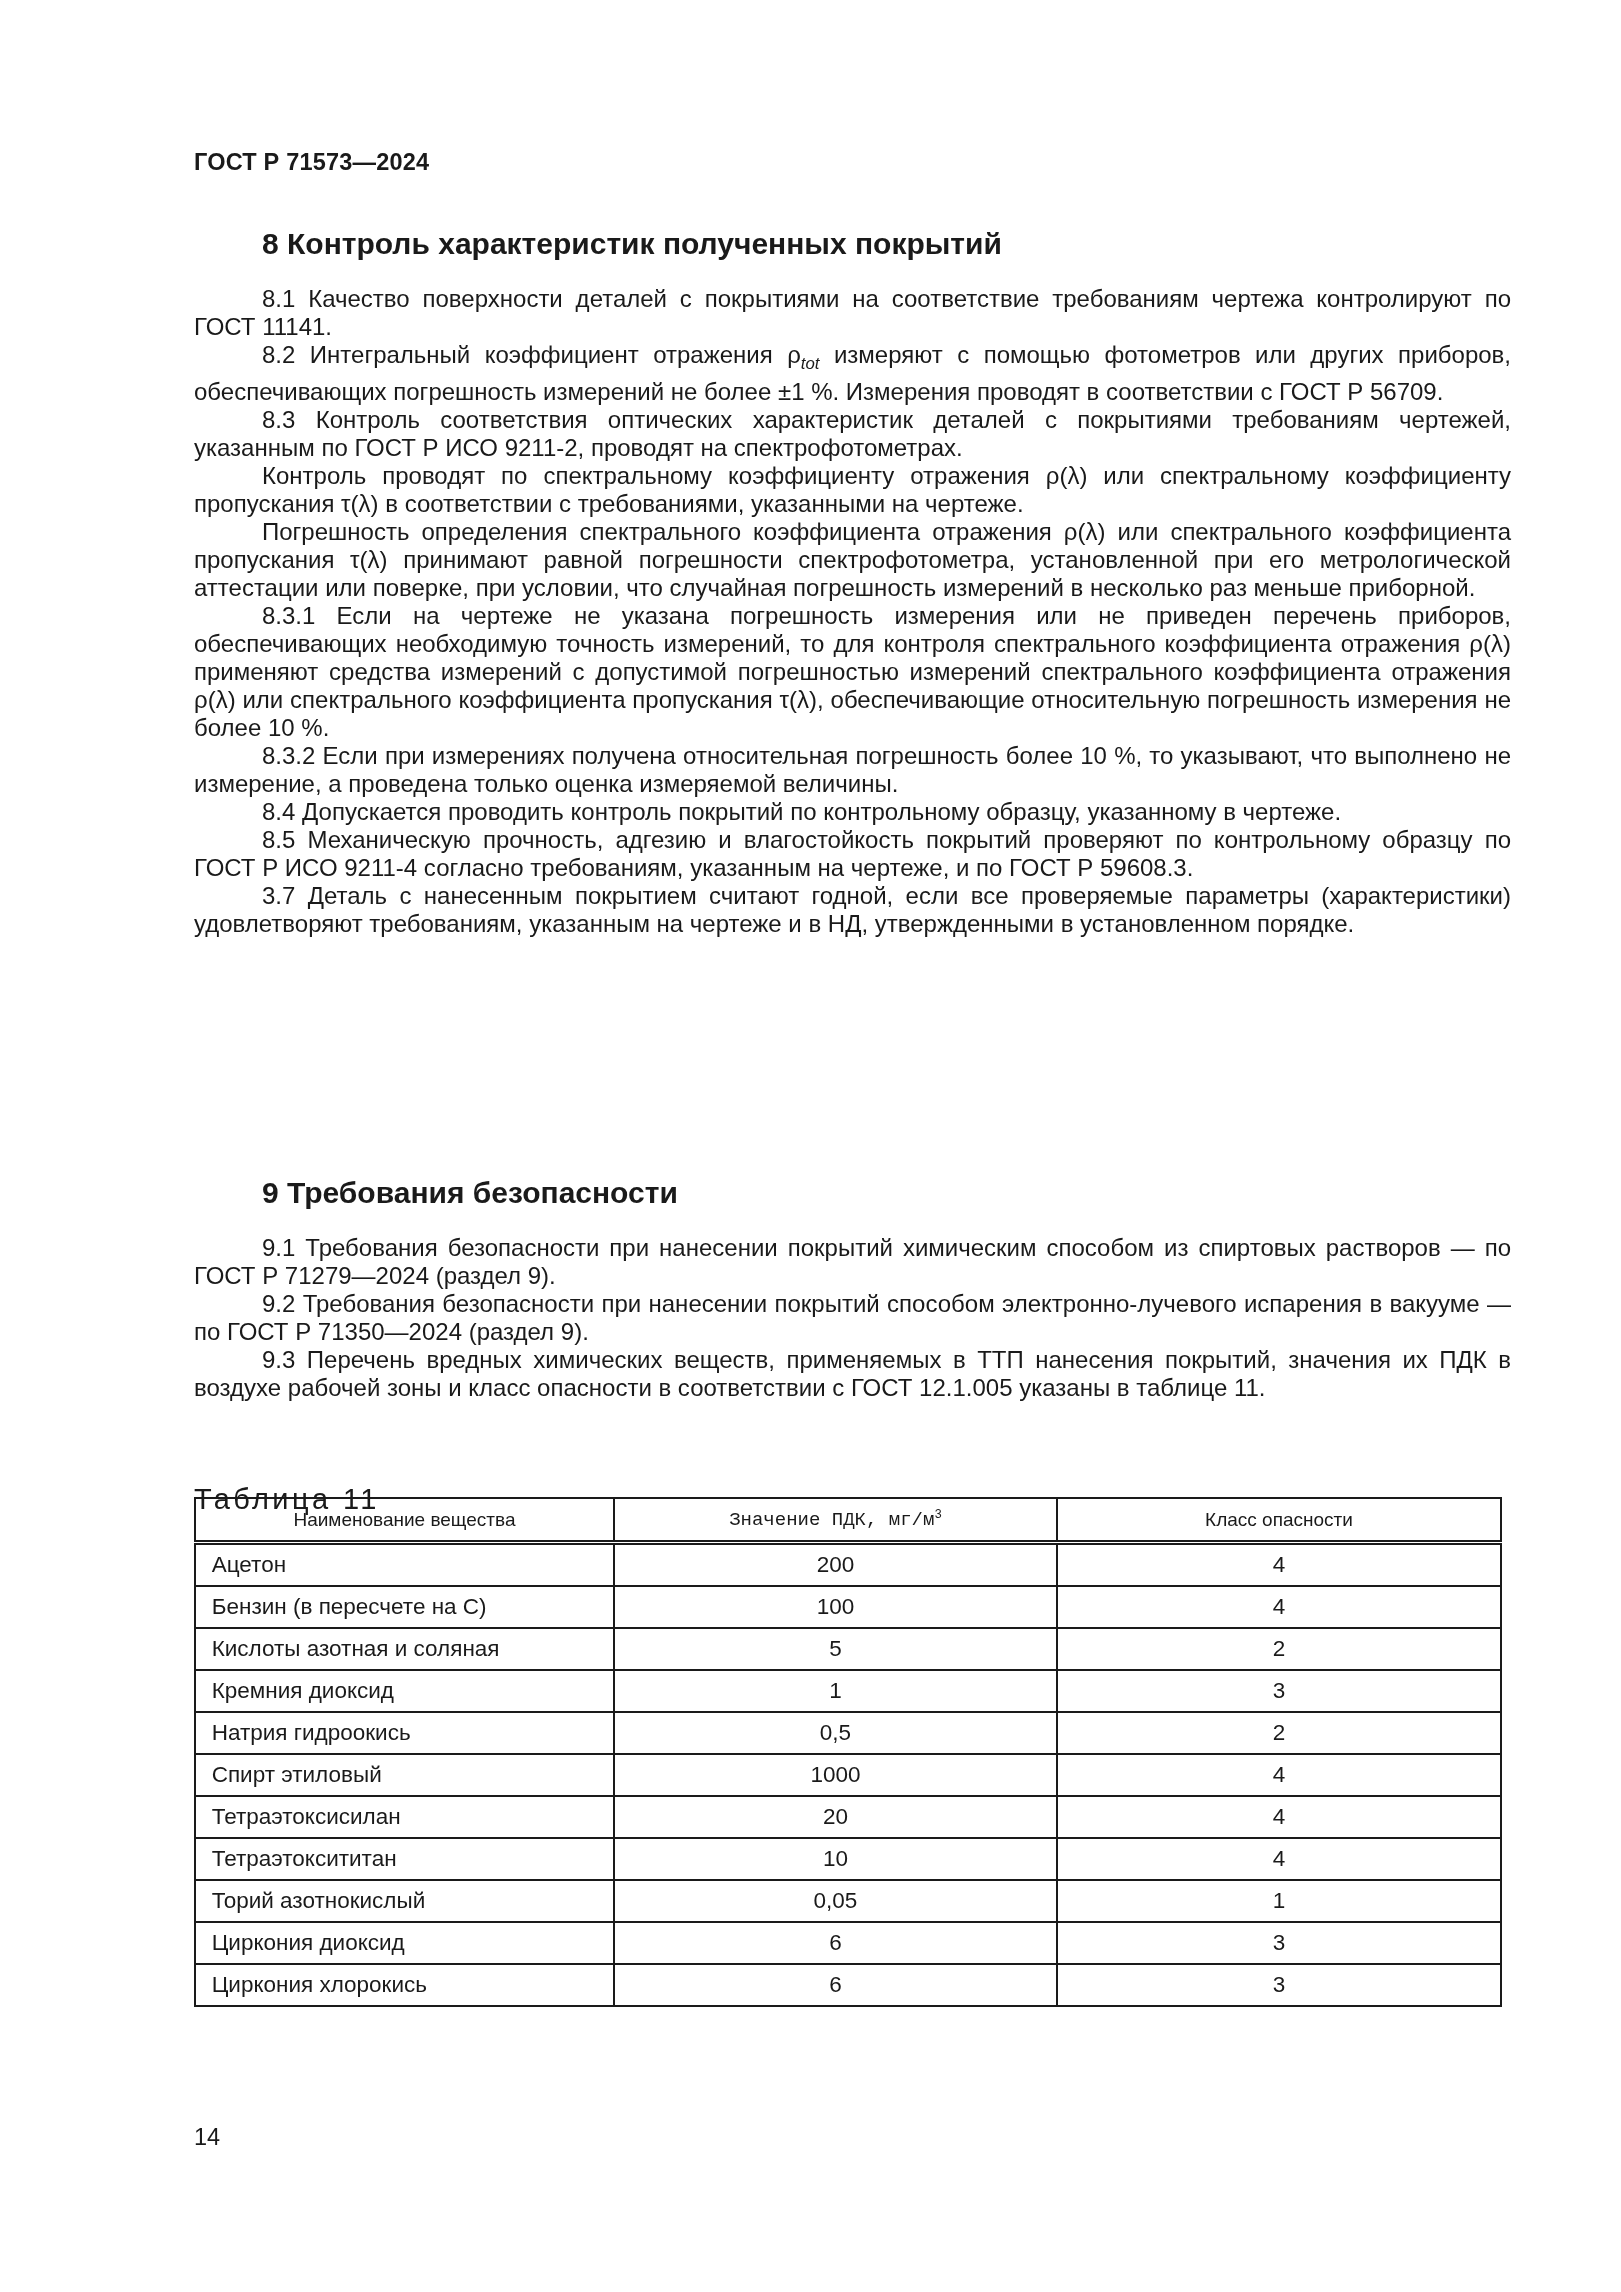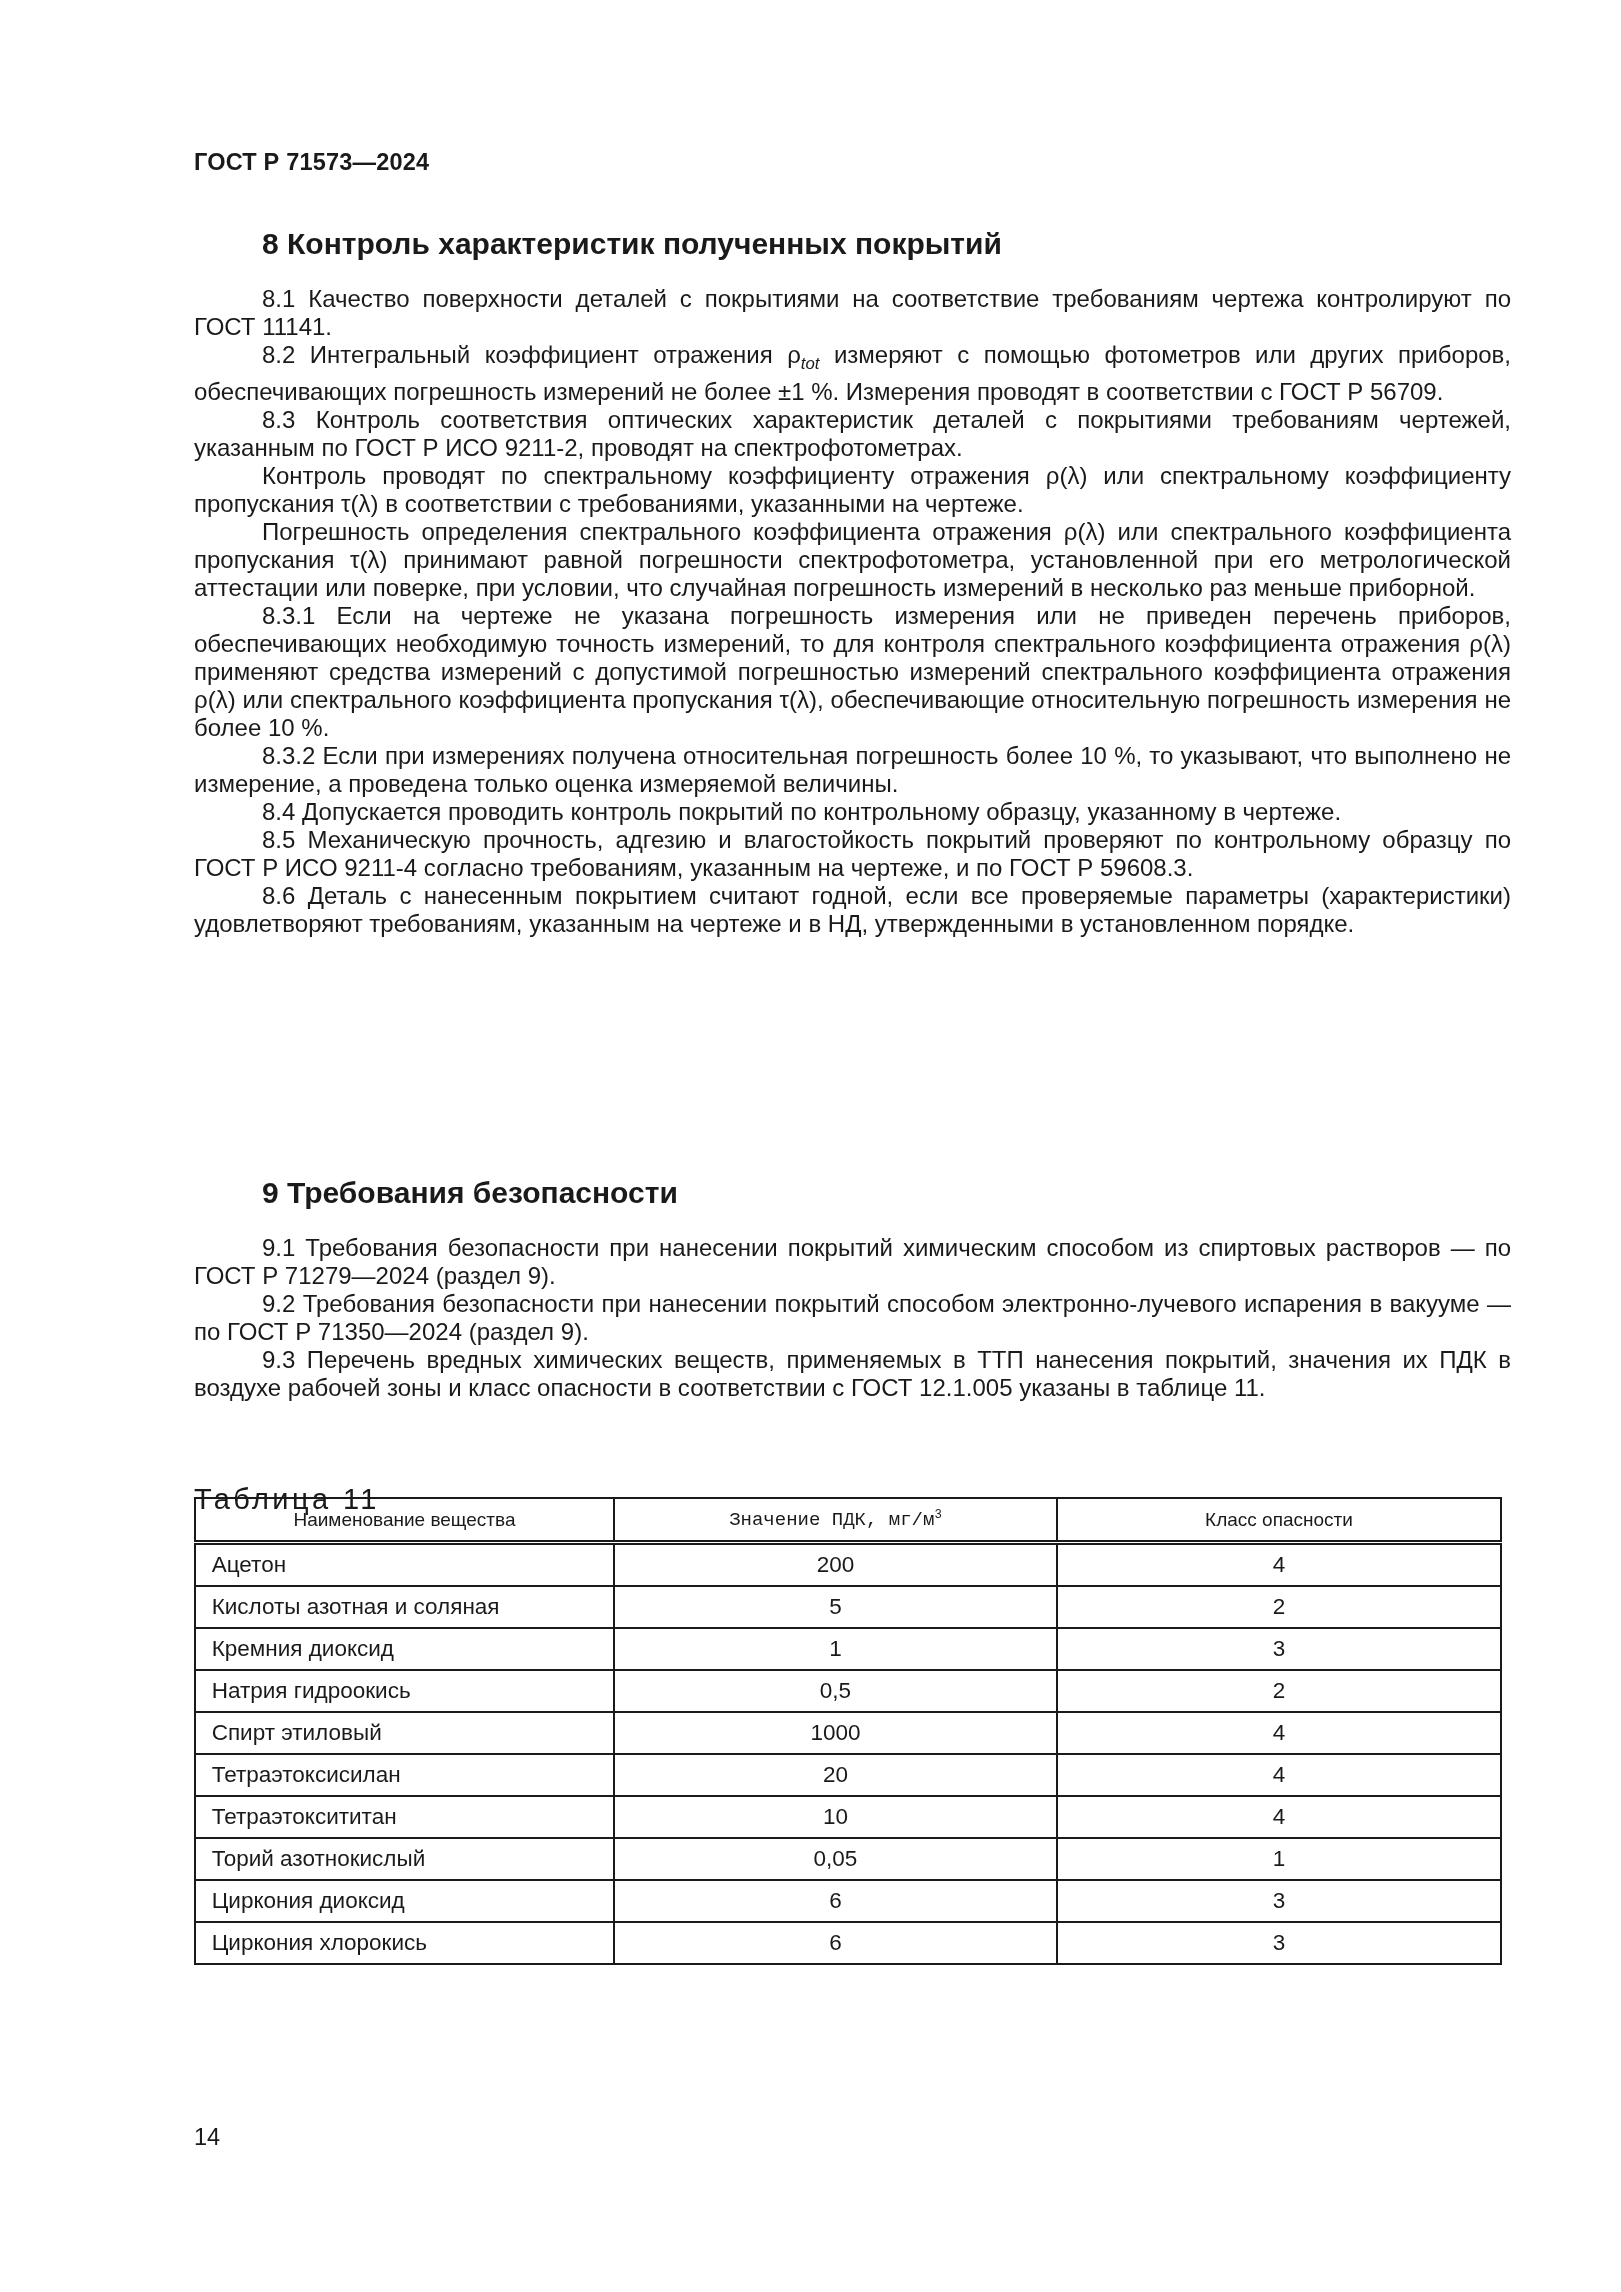--- a/index.html
+++ b/index.html
@@ -31,21 +31,21 @@
 <div class="body-block" style="top:285px;">
   <p>8.1  Качество поверхности деталей с покрытиями на соответствие требованиям чертежа контролируют по ГОСТ 11141.</p>
   <p><span>8.2  Интегральный коэффициент отражения ρ</span><sub>tot</sub><span> измеряют с помощью фотометров или других приборов, обеспечивающих погрешность измерений не более ±1 %. Измерения проводят в соответствии с ГОСТ Р 56709.</span></p>
   <p>8.3  Контроль соответствия оптических характеристик деталей с покрытиями требованиям чертежей, указанным по ГОСТ Р ИСО 9211-2, проводят на спектрофотометрах.</p>
   <p>Контроль проводят по спектральному коэффициенту отражения ρ(λ) или спектральному коэффициенту пропускания τ(λ) в соответствии с требованиями, указанными на чертеже.</p>
   <p>Погрешность определения спектрального коэффициента отражения ρ(λ) или спектрального коэффициента пропускания τ(λ) принимают равной погрешности спектрофотометра, установленной при его метрологической аттестации или поверке, при условии, что случайная погрешность измерений в несколько раз меньше приборной.</p>
   <p>8.3.1  Если на чертеже не указана погрешность измерения или не приведен перечень приборов, обеспечивающих необходимую точность измерений, то для контроля спектрального коэффициента отражения ρ(λ) применяют средства измерений с допустимой погрешностью измерений спектрального коэффициента отражения ρ(λ) или спектрального коэффициента пропускания τ(λ), обеспечивающие относительную погрешность измерения не более 10 %.</p>
   <p>8.3.2  Если при измерениях получена относительная погрешность более 10 %, то указывают, что выполнено не измерение, а проведена только оценка измеряемой величины.</p>
   <p>8.4  Допускается проводить контроль покрытий по контрольному образцу, указанному в чертеже.</p>
   <p>8.5  Механическую прочность, адгезию и влагостойкость покрытий проверяют по контрольному образцу по ГОСТ Р ИСО 9211-4 согласно требованиям, указанным на чертеже, и по ГОСТ Р 59608.3.</p>
-  <p>8.6  Деталь с нанесенным покрытием считают годной, если все проверяемые параметры (характеристики) удовлетворяют требованиям, указанным на чертеже и в НД, утвержденными в установленном порядке.</p>
+  <p>3.7  Деталь с нанесенным покрытием считают годной, если все проверяемые параметры (характеристики) удовлетворяют требованиям, указанным на чертеже и в НД, утвержденными в установленном порядке.</p>
 </div>
 
 <div class="section-title" style="top:1176px;">9  Требования безопасности</div>
 
 <div class="body-block" style="top:1234px;">
   <p>9.1  Требования безопасности при нанесении покрытий химическим способом из спиртовых растворов — по ГОСТ Р 71279—2024 (раздел 9).</p>
   <p>9.2  Требования безопасности при нанесении покрытий способом электронно-лучевого испарения в вакууме — по ГОСТ Р 71350—2024 (раздел 9).</p>
   <p>9.3  Перечень вредных химических веществ, применяемых в ТТП нанесения покрытий, значения их ПДК в воздухе рабочей зоны и класс опасности в соответствии с ГОСТ 12.1.005 указаны в таблице 11.</p>
 </div>
 
@@ -56,20 +56,25 @@
     <tr>
       <th class="c1">Наименование вещества</th>
       <th class="c2"><span>Значение ПДК, мг/м</span><sup>3</sup></th>
       <th class="c3">Класс опасности</th>
     </tr>
   </thead>
   <tbody>
     <tr>
         <td>Ацетон</td>
         <td class="c">200</td>
+        <td class="c">4</td>
+      </tr>
+    <tr>
+        <td>Бензин (в пересчете на С)</td>
+        <td class="c">100</td>
         <td class="c">4</td>
       </tr>
     <tr>
         <td>Кислоты азотная и соляная</td>
         <td class="c">5</td>
         <td class="c">2</td>
       </tr>
     <tr>
         <td>Кремния диоксид</td>
         <td class="c">1</td>

